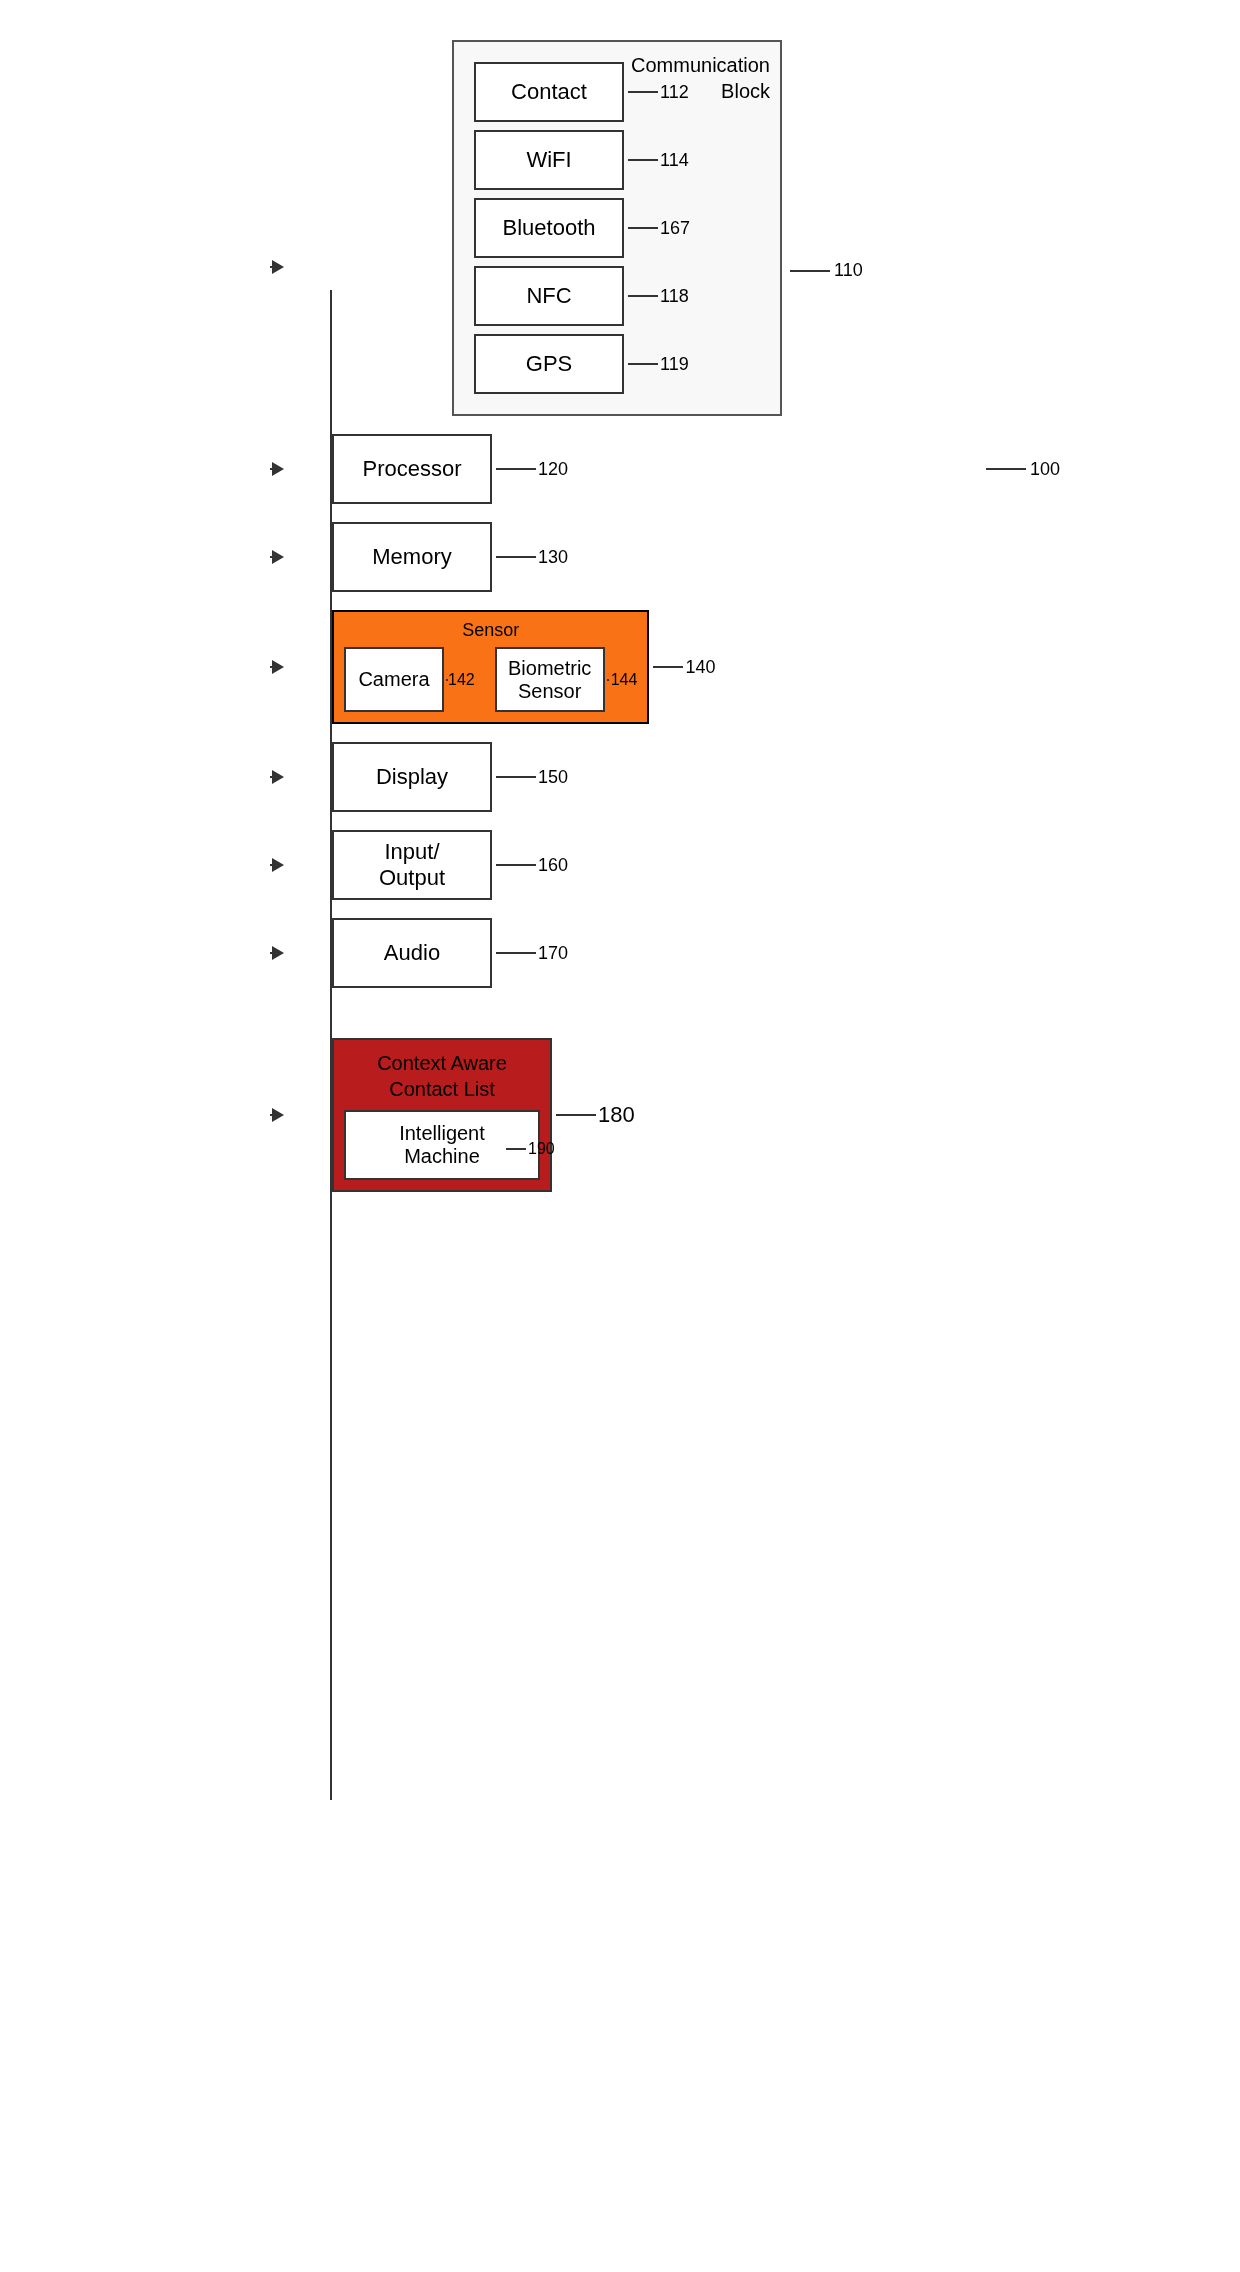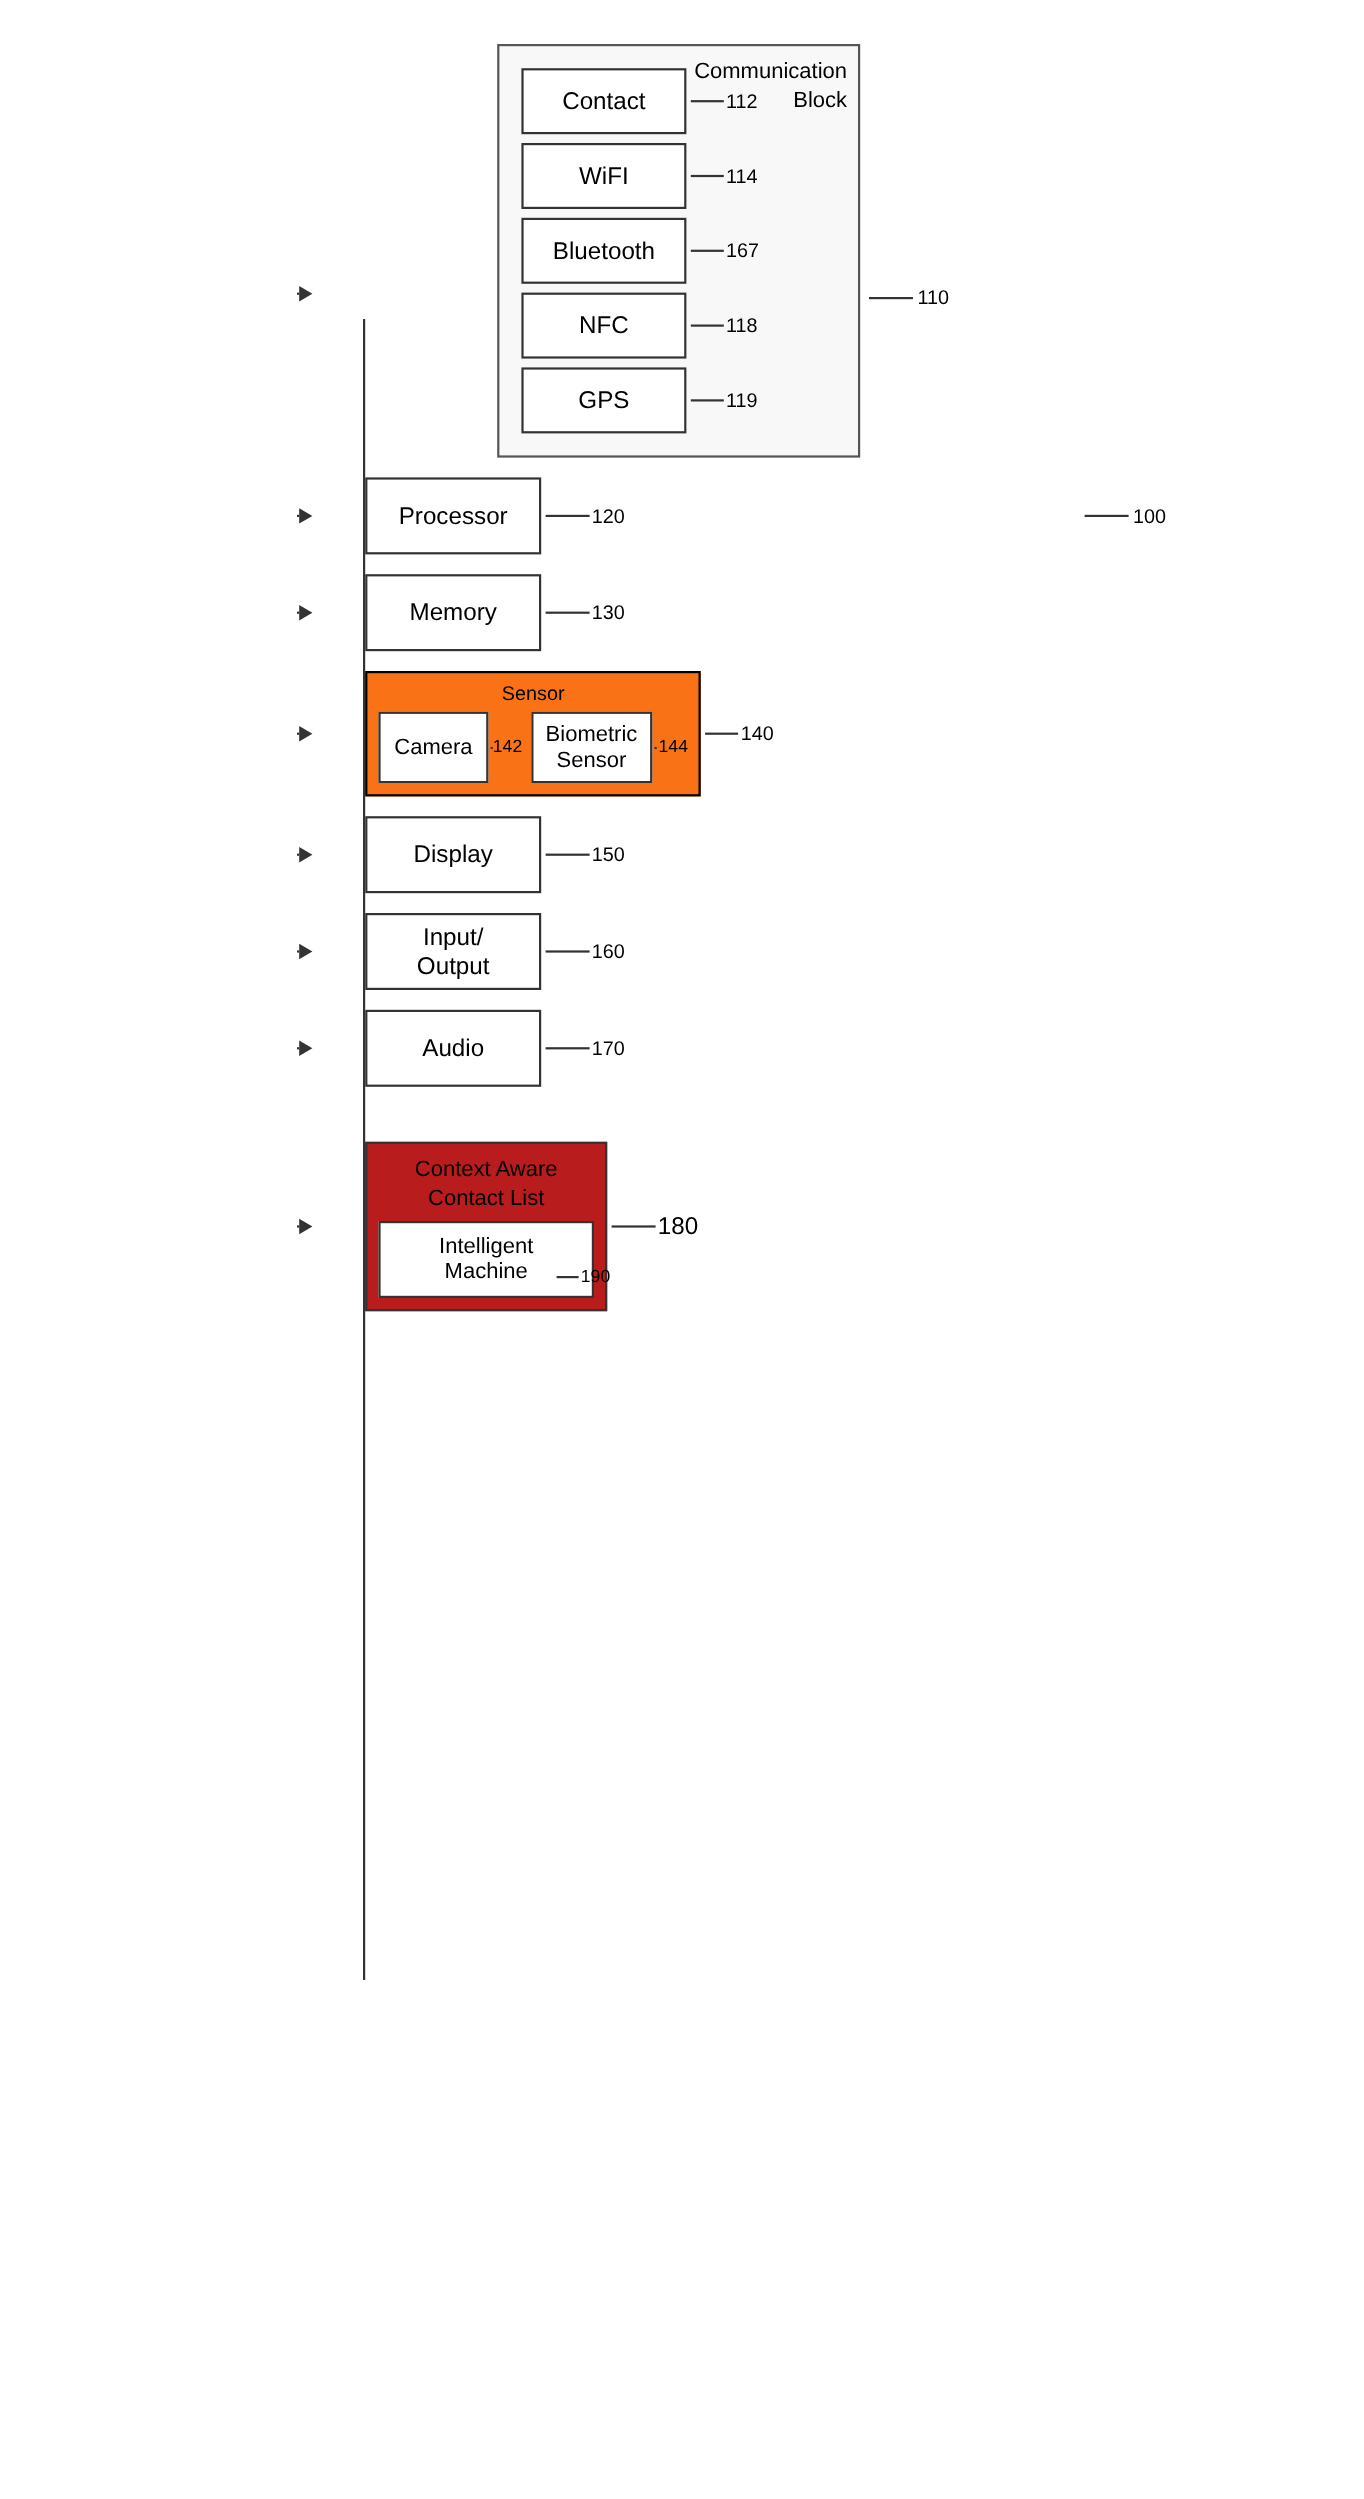--- a/index.html
+++ b/index.html
@@ -59,21 +59,21 @@
       position: relative;
       display: inline-block;
     }
     .sensor-label {
       font-size: 18px;
       margin-bottom: 6px;
       text-align: center;
     }
     .sensor-inner {
       display: flex;
-      gap: 8px;
+      gap: 20px;
       align-items: stretch;
     }
     .sensor-sub {
       border: 2px solid #333;
       background: #fff;
       padding: 8px 10px;
       font-size: 20px;
       text-align: center;
       display: flex;
       align-items: center;
@@ -293,21 +293,21 @@
       <div style="width:62px;display:flex;align-items:center;">
         <div style="width:2px;height:2px;background:#333;"></div>
         <div style="width:0;height:0;border-top:7px solid transparent;border-bottom:7px solid transparent;border-left:12px solid #333;"></div>
       </div>
       <div class="ca-outer">
         <div class="ca-title">
           <span>Context Aware<br>Contact List</span>
         </div>
         <div class="ca-inner">
           <span>Intelligent<br>Machine</span>
-          <div style="display:flex;align-items:center;position:absolute;bottom:8px;left:160px;">
+          <div style="display:flex;align-items:center;position:absolute;bottom:20px;left:160px;">
             <div style="width:20px;height:2px;background:#333;"></div>
             <span style="font-size:16px;margin-left:2px;">190</span>
           </div>
         </div>
       </div>
       <div style="width:40px;height:2px;background:#333;margin-left:4px;"></div>
       <span style="font-size:22px;margin-left:2px;">180</span>
     </div>
 
   </div>

